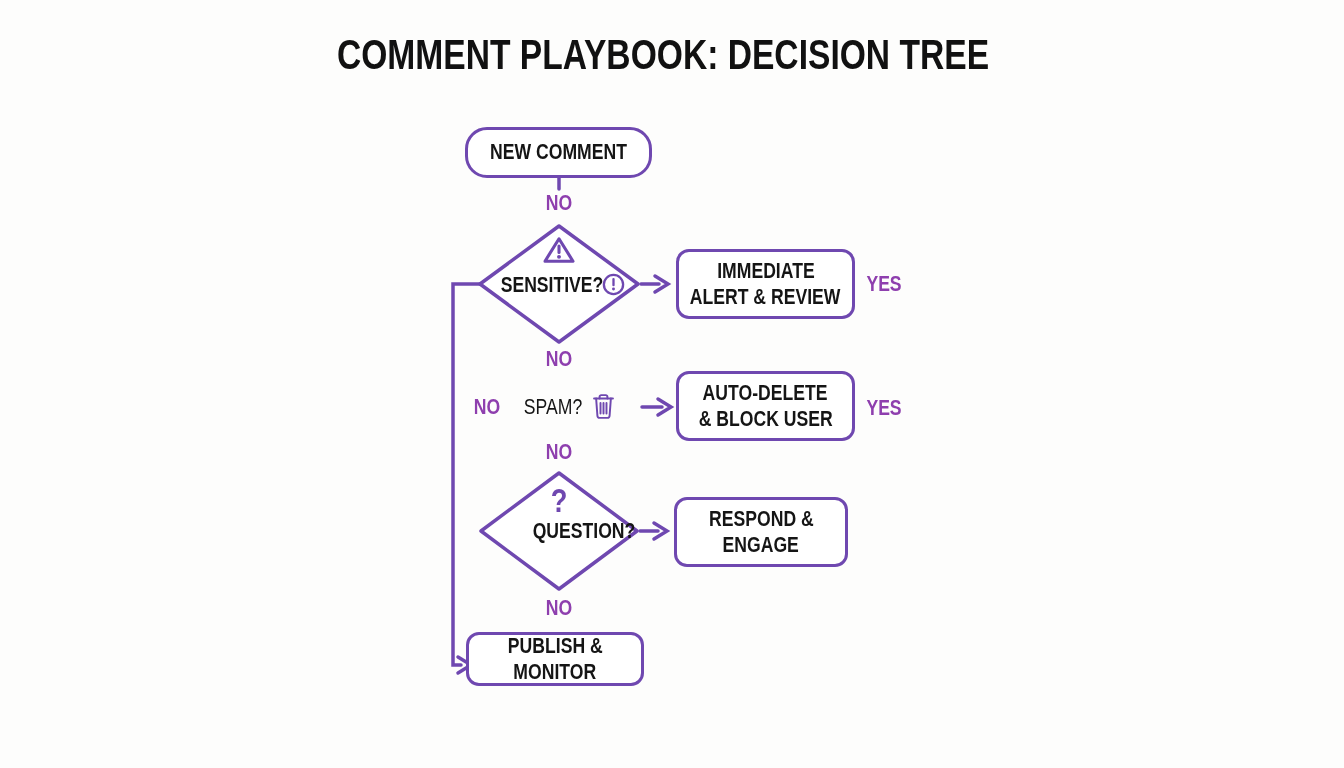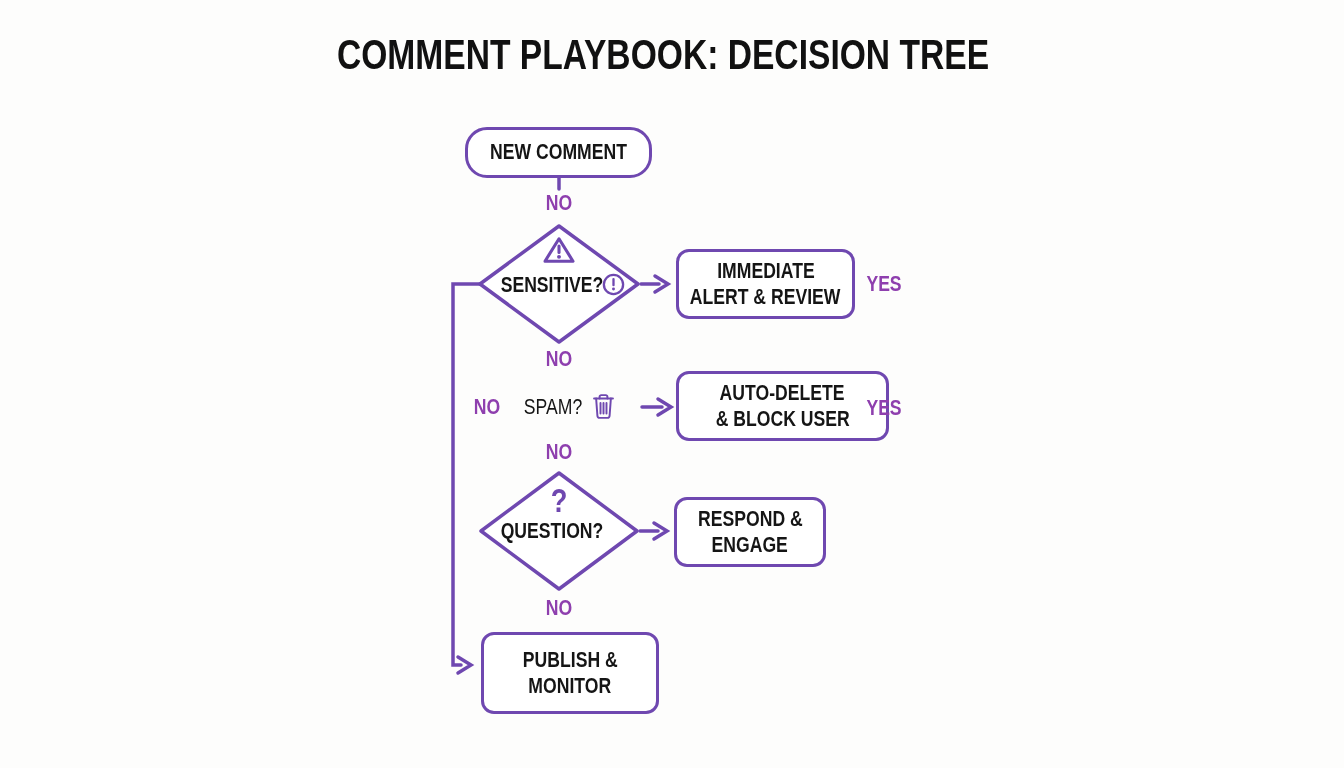--- a/index.html
+++ b/index.html
@@ -74,31 +74,31 @@
 
   <div class="box" style="left:465px;top:127px;width:187px;height:51px;border-radius:22px;">
     <span class="cond">NEW COMMENT</span>
   </div>
 
   <div class="box" style="left:676px;top:249px;width:179px;height:70px;">
     <span class="cond">IMMEDIATE</span>
     <span class="cond">ALERT &amp; REVIEW</span>
   </div>
 
-  <div class="box" style="left:676px;top:371px;width:213px;height:70px;">
+  <div class="box" style="left:676px;top:371px;width:179px;height:70px;">
     <span class="cond">AUTO-DELETE</span>
     <span class="cond">&amp; BLOCK USER</span>
   </div>
 
-  <div class="box" style="left:674px;top:497px;width:152px;height:70px;">
+  <div class="box" style="left:674px;top:497px;width:174px;height:70px;">
     <span class="cond">RESPOND &amp;</span>
     <span class="cond">ENGAGE</span>
   </div>
 
-  <div class="box" style="left:481px;top:632px;width:178px;height:82px;">
+  <div class="box" style="left:466px;top:632px;width:178px;height:54px;">
     <span class="cond">PUBLISH &amp;</span>
     <span class="cond">MONITOR</span>
   </div>
 
   <svg class="icon" style="left:542px;top:236px;" width="34" height="28" viewBox="0 0 24 20">
     <path d="M12,2 L22,18 H2 Z" stroke-width="2.2"></path>
     <path d="M12,7.2 V11.8" stroke-width="2.2"></path>
     <circle class="dot" cx="12" cy="14.9" r="1.4"></circle>
   </svg>
   <div class="diamond-label" style="left:552px;top:285px;">
@@ -116,21 +116,21 @@
   <svg class="icon" style="left:592px;top:393px;" width="23" height="27" viewBox="0 0 20 23">
     <path d="M1.8,4.6 H18.2" stroke-width="1.7"></path>
     <path d="M6.6,4.6 V3 a1.4,1.4 0 0 1 1.4,-1.4 h4 a1.4,1.4 0 0 1 1.4,1.4 V4.6" stroke-width="1.7"></path>
     <path d="M3.6,4.6 L4.7,19.5 a2,2 0 0 0 2,1.9 h6.6 a2,2 0 0 0 2,-1.9 L16.4,4.6" stroke-width="1.7"></path>
     <path d="M7.4,8.4 V17.6 M10,8.4 V17.6 M12.6,8.4 V17.6" stroke-width="1.7"></path>
   </svg>
 
   <div class="qmark" style="left:559px;top:500px;">
     <span class="cond">?</span>
   </div>
-  <div class="diamond-label" style="left:552px;top:531px;">
+  <div class="diamond-label" style="left:584px;top:531px;">
     <span class="cond">QUESTION?</span>
   </div>
 
   <div class="edge-label" style="left:559px;top:203px;">
     <span class="cond">NO</span>
   </div>
   <div class="edge-label" style="left:884px;top:284px;">
     <span class="cond">YES</span>
   </div>
   <div class="edge-label" style="left:559px;top:359px;">

